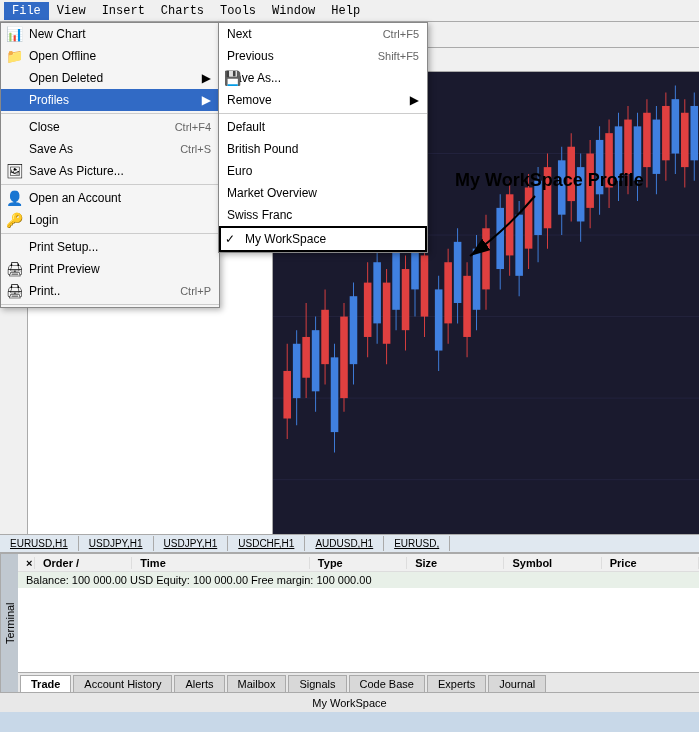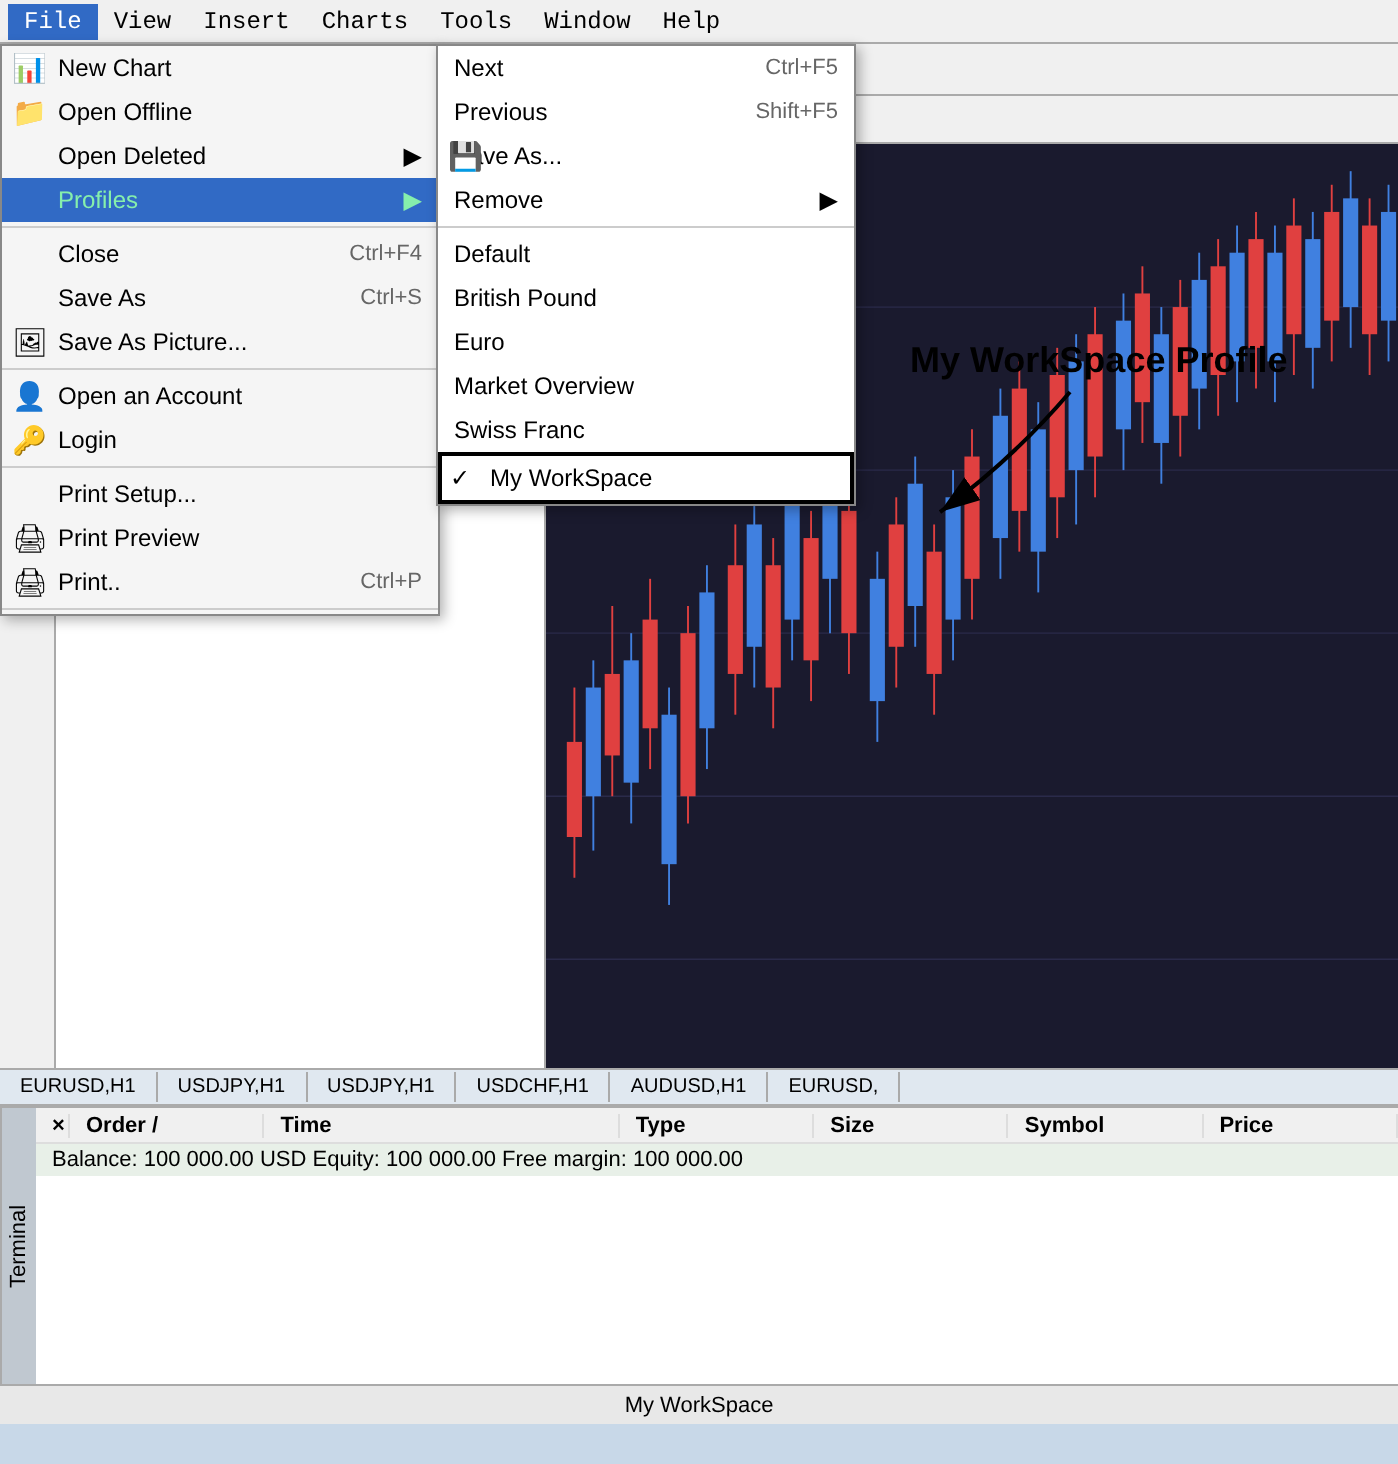--- a/index.html
+++ b/index.html
@@ -94,20 +94,21 @@
 
     
     .symbol-tabs {
       background: #e0e8f0;
       border-top: 1px solid #aaa;
       height: 18px;
       display: flex;
       align-items: center;
       overflow: hidden;
       font-size: 10px;
+      text-decoration: underline;
     }
     .symbol-tab {
       padding: 2px 10px;
       border-right: 1px solid #aaa;
       cursor: pointer;
       white-space: nowrap;
     }
 
     
     .terminal {
@@ -236,21 +237,21 @@
       cursor: pointer;
       position: relative;
       color: #000;
       font-size: 12px;
       min-height: 22px;
     }
     .menu-item .icon { position: absolute; left: 4px; width: 20px; text-align: center; font-size: 14px; }
     .menu-item .shortcut { margin-left: auto; font-size: 11px; color: #666; }
     .menu-item .arrow { margin-left: auto; }
     .menu-sep { height: 1px; background: #ccc; margin: 2px 0; }
-    .menu-item.highlighted { background: #316ac5; color: #86efac; }
+    .menu-item.highlighted { background: #316ac5; color: #ffffff; }
 
     
     .menu-profiles {
       position: absolute;
       top: 22px;
       left: 218px;
       width: 210px;
       background: #ffffff;
       border: 1px solid #888;
       box-shadow: 2px 2px 6px rgba(0,0,0,0.3);
@@ -509,20 +510,30 @@
         </span>
         <span class="tcol" style="flex:1;">Order /</span>
         <span class="tcol" style="flex:2;">Time</span>
         <span class="tcol" style="flex:1;">Type</span>
         <span class="tcol" style="flex:1;">Size</span>
         <span class="tcol" style="flex:1;">Symbol</span>
         <span class="tcol" style="flex:1;">Price</span>
       </div>
       <div class="balance-row">Balance: 100 000.00 USD  Equity: 100 000.00  Free margin: 100 000.00</div>
       <div class="terminal-body"></div>
+      <div class="terminal-tabs">
+        <div class="ttab active">Trade</div>
+        <div class="ttab">Account History</div>
+        <div class="ttab">Alerts</div>
+        <div class="ttab">Mailbox</div>
+        <div class="ttab">Signals</div>
+        <div class="ttab">Code Base</div>
+        <div class="ttab">Experts</div>
+        <div class="ttab">Journal</div>
+      </div>
     </div>
   </div>
 </div>
 
 <div class="statusbar">
   <span>My WorkSpace</span>
 </div>
 
 <div class="dropdown-overlay">
 

